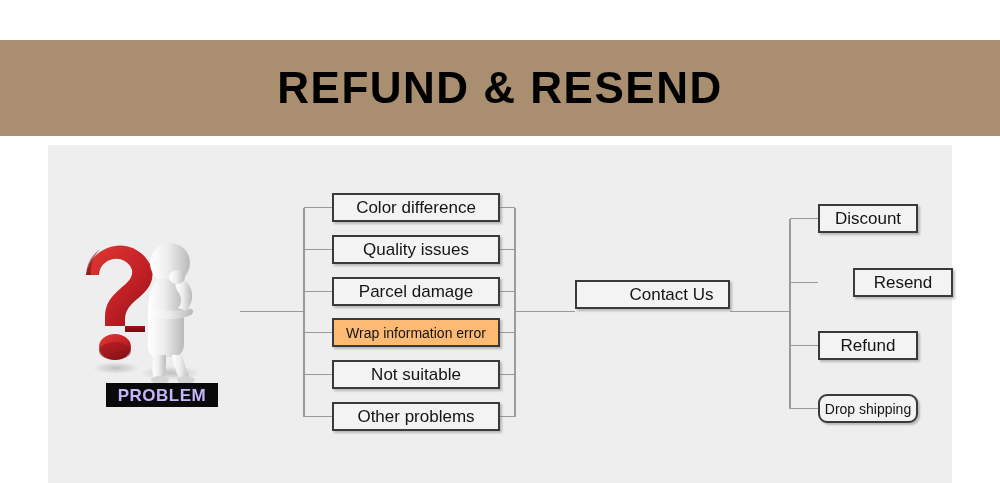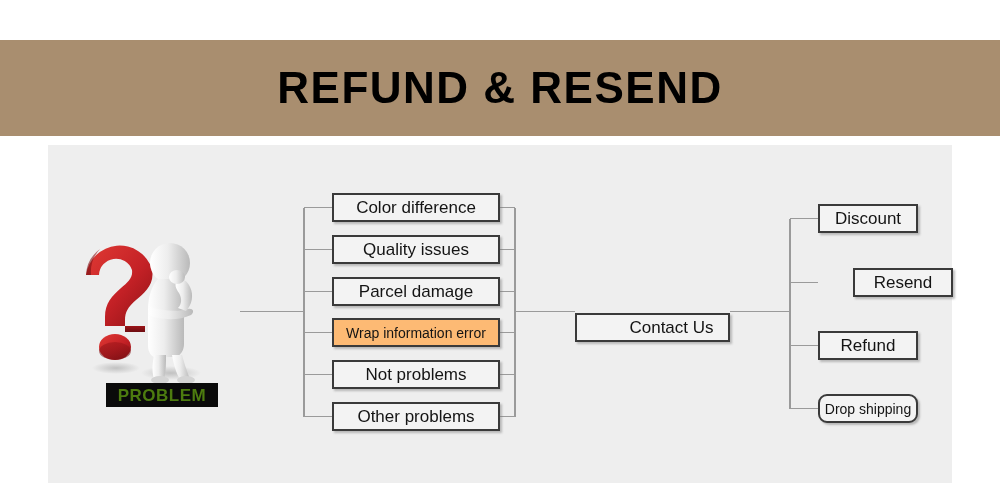--- a/index.html
+++ b/index.html
@@ -32,21 +32,21 @@
         box-shadow:2px 2px 2px rgba(120,120,120,.45);}
   .node span{color:#141414;line-height:1;white-space:nowrap;}
   .node.sz-lg span{font-size:17px;}
   .node.sz-sm span{font-size:14px;}
 
   
   .lnode{left:284px;width:168px;height:29px;}
   
   .rnode{left:770px;width:100px;height:29px;}
   
-  #node-contact{left:527px;top:168px;width:155px;height:29px;padding-left:38px;}
+  #node-contact{left:527px;top:135px;width:155px;height:29px;padding-left:38px;}
 </style>
 </head>
 <body>
 
 <div id="banner" style="background: rgb(169, 142, 111);">
   <div id="banner-title" style="color: #000000;">REFUND &amp; RESEND</div>
 </div>
 
 <div id="panel" style="background: rgb(238, 238, 238);">
 
@@ -138,38 +138,38 @@
       <ellipse cx="107" cy="62" rx="8" ry="7" fill="url(#fg)"></ellipse>
 
       <path d="M84 140 c-2 10 -2 18 0 24 l10 0 c2 -8 2 -16 2 -24 z" fill="url(#fg)"></path>
       <path d="M102 140 c2 10 4 18 8 24 l10 0 c-4 -10 -6 -17 -8 -24 z" fill="url(#fg)"></path>
 
       <ellipse cx="90" cy="165" rx="9" ry="4" fill="#d4d4d4"></ellipse>
       <ellipse cx="116" cy="165" rx="9" ry="4" fill="#d4d4d4"></ellipse>
     </svg>
 
     <div id="problem-label" style="background: rgb(10, 10, 10);">
-      <span id="problem-label-text" style="color: #4d7c0f;">PROBLEM</span>
+      <span id="problem-label-text" style="color: #c4b5fd;">PROBLEM</span>
     </div>
   </div>
 
   <div class="node lnode sz-lg" style="top: 48px; border-color: rgb(58, 58, 58); background: rgb(243, 243, 243);">
     <span>Color difference</span>
   </div>
   <div class="node lnode sz-lg" style="top: 90px; border-color: rgb(58, 58, 58); background: rgb(243, 243, 243);">
     <span>Quality issues</span>
   </div>
   <div class="node lnode sz-lg" style="top: 132px; border-color: rgb(58, 58, 58); background: rgb(243, 243, 243);">
     <span>Parcel damage</span>
   </div>
   <div class="node lnode sz-sm" style="top: 173px; border-color: rgb(58, 58, 58); background: #fdba74;">
     <span>Wrap information error</span>
   </div>
   <div class="node lnode sz-lg" style="top: 215px; border-color: rgb(58, 58, 58); background: rgb(243, 243, 243);">
-    <span>Not problems</span>
+    <span>Not suitable</span>
   </div>
   <div class="node lnode sz-lg" style="top: 257px; border-color: rgb(58, 58, 58); background: rgb(243, 243, 243);">
     <span>Other problems</span>
   </div>
 
   <div class="node sz-lg" id="node-contact" style="border-color: rgb(58, 58, 58); background: rgb(243, 243, 243);">
     <span>Contact Us</span>
   </div>
 
   <div class="node rnode sz-lg" style="top: 59px; border-color: rgb(58, 58, 58); background: rgb(243, 243, 243);">

